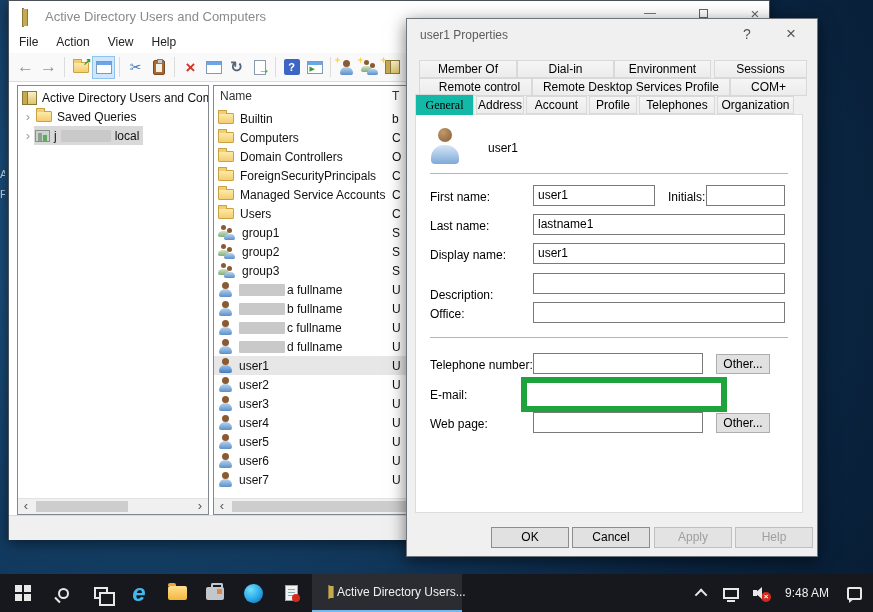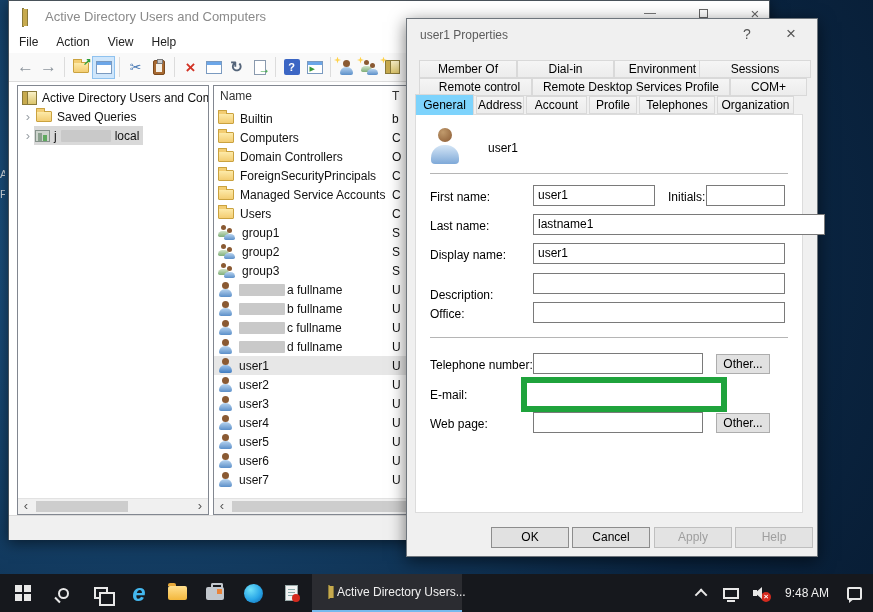--- a/index.html
+++ b/index.html
@@ -105,21 +105,21 @@
 
   
   .dialog { position:absolute; left:406px; top:18px; width:412px; height:539px; background:#f0f0f0;
     border:1px solid #6e757c; box-shadow:0 4px 16px rgba(0,0,0,.55); }
   .dlg-title { position:absolute; left:13px; top:9px; font-size:12px; color:#5c5c5c; }
   .dlg-btn { position:absolute; top:6px; width:20px; height:18px; color:#555; font-size:14px;
     display:flex; align-items:center; justify-content:center; }
   .tab { position:absolute; background:linear-gradient(#f5f5f5,#ececec); border:1px solid #d9d9d9;
     font-size:12px; color:#000; display:flex; align-items:center; justify-content:center;
     height:18px; white-space:nowrap; overflow:hidden; }
-  .tab.active { background:#7dd3fc; border-bottom:none; height:21px; z-index:4; }
+  .tab.active { background:#14b8a6; border-bottom:none; height:21px; z-index:4;font-family:Liberation Serif, serif; }
   .tab-page { position:absolute; left:8px; top:95px; width:388px; height:399px; background:#fff;
     border:1px solid #dcdcdc; z-index:2; }
   .big-user { position:absolute; left:14px; top:13px; width:30px; height:36px; }
   .big-user::before { content:""; position:absolute; left:8px; top:0; width:14px; height:14px;
     border-radius:50%; background:radial-gradient(circle at 35% 30%, #c09a6c, #8a5a33); }
   .big-user::after { content:""; position:absolute; left:1px; bottom:0; width:28px; height:19px;
     border-radius:13px 13px 4px 4px; background:linear-gradient(#d5e6f6,#7fa9d8); }
   .hdr-user { position:absolute; left:72px; top:26px; font-size:12px; color:#000; }
   .gsep { position:absolute; left:14px; right:14px; height:2px;
     border-top:1px solid #b5b5b5; border-bottom:1px solid #fff; }
@@ -421,21 +421,21 @@
   </div>
 
   <div class="dialog">
     <span class="dlg-title">user1 Properties</span>
     <span class="dlg-btn" style="left:330px;">?</span>
     <span class="dlg-btn" style="left:374px; font-size:17px;">×</span>
 
     <span class="tab" style="left:12px;  top:41px; width:98px;">Member Of</span>
     <span class="tab" style="left:110px; top:41px; width:97px;">Dial-in</span>
     <span class="tab" style="left:207px; top:41px; width:97px;">Environment</span>
-    <span class="tab" style="left:292px; top:41px; width:112px;">Sessions</span>
+    <span class="tab" style="left:307px; top:41px; width:93px;">Sessions</span>
     <span class="tab" style="left:12px;  top:59px; width:113px;padding-left:8px;">Remote control</span>
     <span class="tab" style="left:125px; top:59px; width:198px;">Remote Desktop Services Profile</span>
     <span class="tab" style="left:323px; top:59px; width:77px;">COM+</span>
     <span class="tab active" style="left:8px; top:75px; width:59px;">General</span>
     <span class="tab" style="left:69px;  top:77px; width:48px;">Address</span>
     <span class="tab" style="left:119px; top:77px; width:61px;">Account</span>
     <span class="tab" style="left:182px; top:77px; width:48px;">Profile</span>
     <span class="tab" style="left:232px; top:77px; width:76px;">Telephones</span>
     <span class="tab" style="left:310px; top:77px; width:77px;">Organization</span>
 
@@ -443,21 +443,21 @@
       <span class="big-user"></span>
       <span class="hdr-user">user1</span>
       <div class="gsep" style="top:58px;"></div>
 
       <span class="flabel" style="top:75px;">First name:</span>
       <div class="tbox" style="left:117px; top:70px; width:122px;">user1</div>
       <span class="flabel" style="left:252px; top:75px;">Initials:</span>
       <div class="tbox" style="left:290px; top:70px; width:79px;"></div>
 
       <span class="flabel" style="top:104px;">Last name:</span>
-      <div class="tbox" style="left:117px; top:99px; width:292px;">lastname1</div>
+      <div class="tbox" style="left:117px; top:99px; width:252px;">lastname1</div>
 
       <span class="flabel" style="top:133px;">Display name:</span>
       <div class="tbox" style="left:117px; top:128px; width:252px;">user1</div>
 
       <span class="flabel" style="top:173px;">Description:</span>
       <div class="tbox" style="left:117px; top:158px; width:252px;"></div>
 
       <span class="flabel" style="top:192px;">Office:</span>
       <div class="tbox" style="left:117px; top:187px; width:252px;"></div>
 

